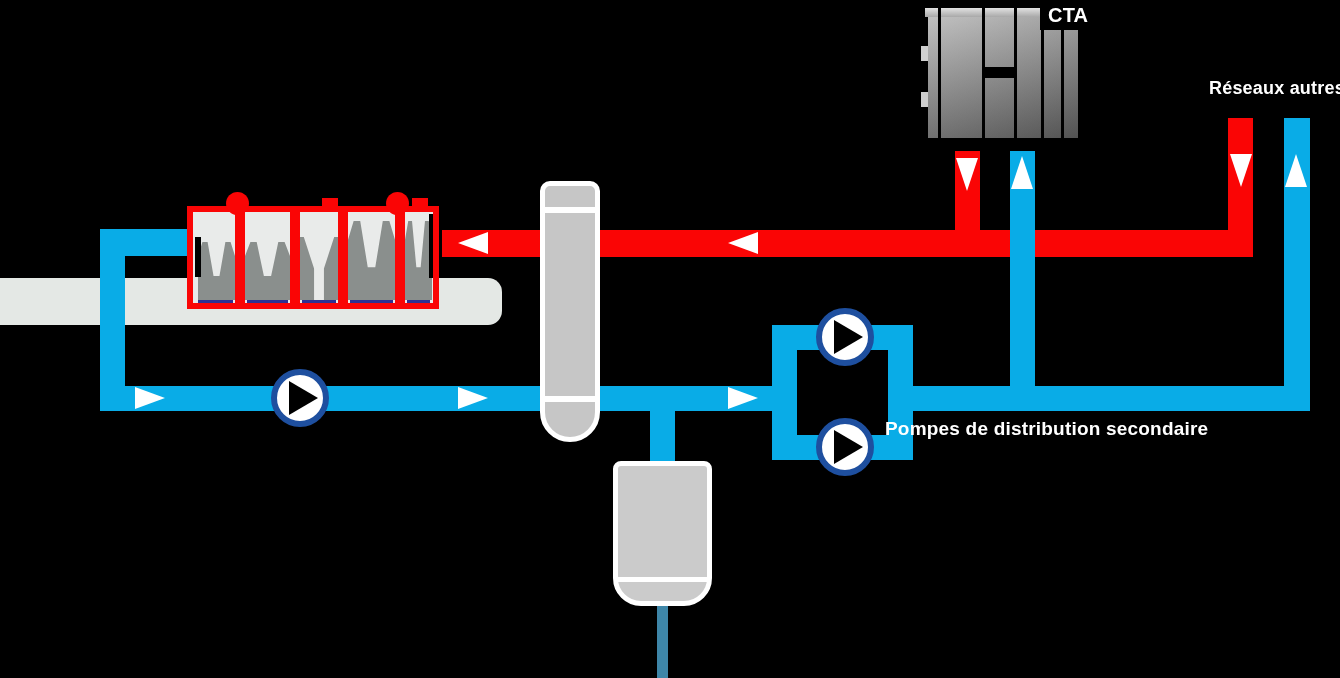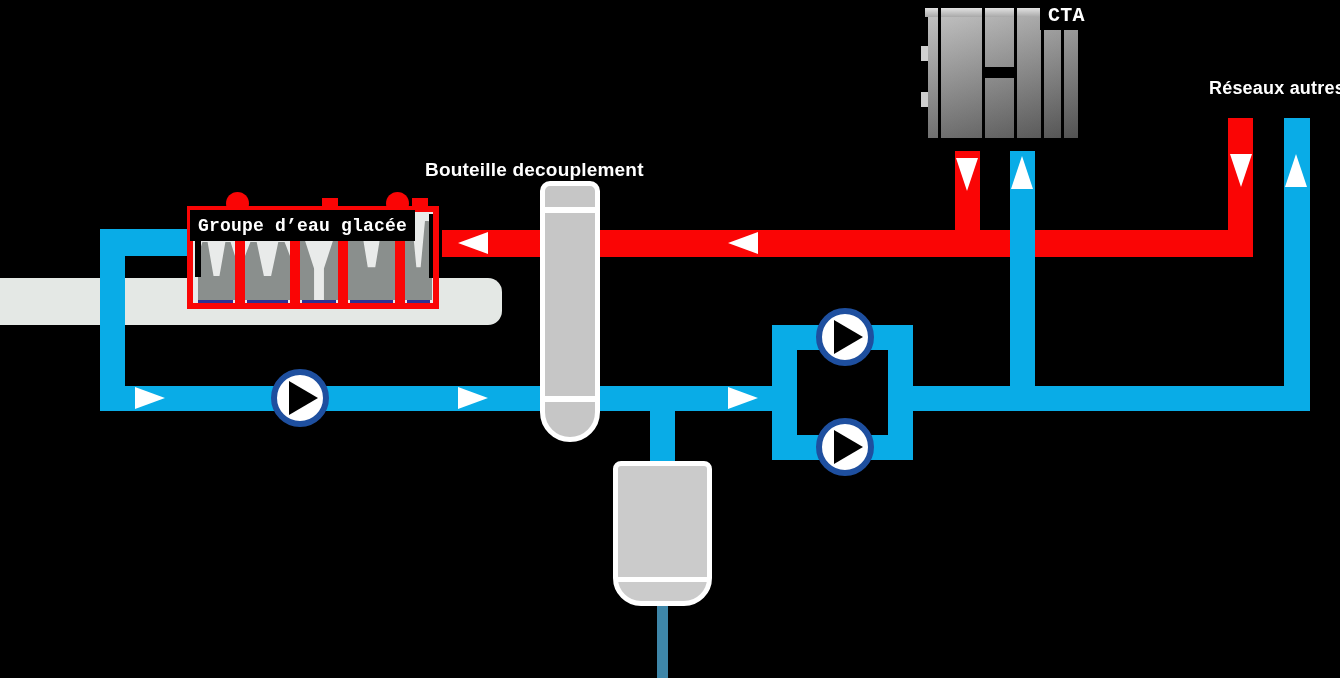--- a/index.html
+++ b/index.html
@@ -20,21 +20,21 @@
     position:relative;width:1340px;height:678px;background:var(--bg);
     overflow:hidden;font-family:"Liberation Sans","DejaVu Sans",sans-serif;
   }
   .abs{position:absolute;}
   .pr{position:absolute;background:var(--red);}
   .pb{position:absolute;background:var(--blue);}
   .lbl{
     position:absolute;color:#fff;font-weight:700;white-space:nowrap;
     letter-spacing:.2px;
   }
-  .lbl.boxed{background:#000;display:flex;align-items:center;padding:2px 8px;font-family:Liberation Mono, monospace;}
+  .lbl.boxed{background:#000;display:flex;align-items:center;padding:2px 8px;}
   
   .arr{position:absolute;width:0;height:0;}
   .arr.right{border-top:11px solid transparent;border-bottom:11px solid transparent;border-left:30px solid #fff;}
   .arr.left {border-top:11px solid transparent;border-bottom:11px solid transparent;border-right:30px solid #fff;}
   .arr.down {border-left:11px solid transparent;border-right:11px solid transparent;border-top:33px solid #fff;}
   .arr.up   {border-left:11px solid transparent;border-right:11px solid transparent;border-bottom:33px solid #fff;}
   
   .pump{
     position:absolute;width:46px;height:46px;background:#fff;
     border:6px solid var(--pumpblue);border-radius:50%;
@@ -148,16 +148,15 @@
   <div class="arr right" style="left:728px;top:387px;"></div>
   <div class="arr left" style="left:458px;top:232px;"></div>
   <div class="arr left" style="left:728px;top:232px;"></div>
   <div class="arr down" style="left:956px;top:158px;"></div>
   <div class="arr up" style="left:1011px;top:156px;"></div>
   <div class="arr down" style="left:1230px;top:154px;"></div>
   <div class="arr up" style="left:1285px;top:154px;"></div>
 
   <div class="lbl boxed" style="left:1040px;top:1px;height:25px;font-size:20px;">CTA</div>
   <div class="lbl" style="left:1209px;top:78px;font-size:18px;">Réseaux autres</div>
-  <div class="lbl" style="left:425px;top:159px;font-size:19px;">Bouteille decouplement</div>
-  <div class="lbl boxed" style="left:190px;top:210px;height:27px;font-size:18px;">Groupe d’eau glacée</div>
+  <div class="lbl" style="left:885px;top:418px;font-size:19px;">Pompes de distribution secondaire</div>
 
 </div>
 
 </body></html>

